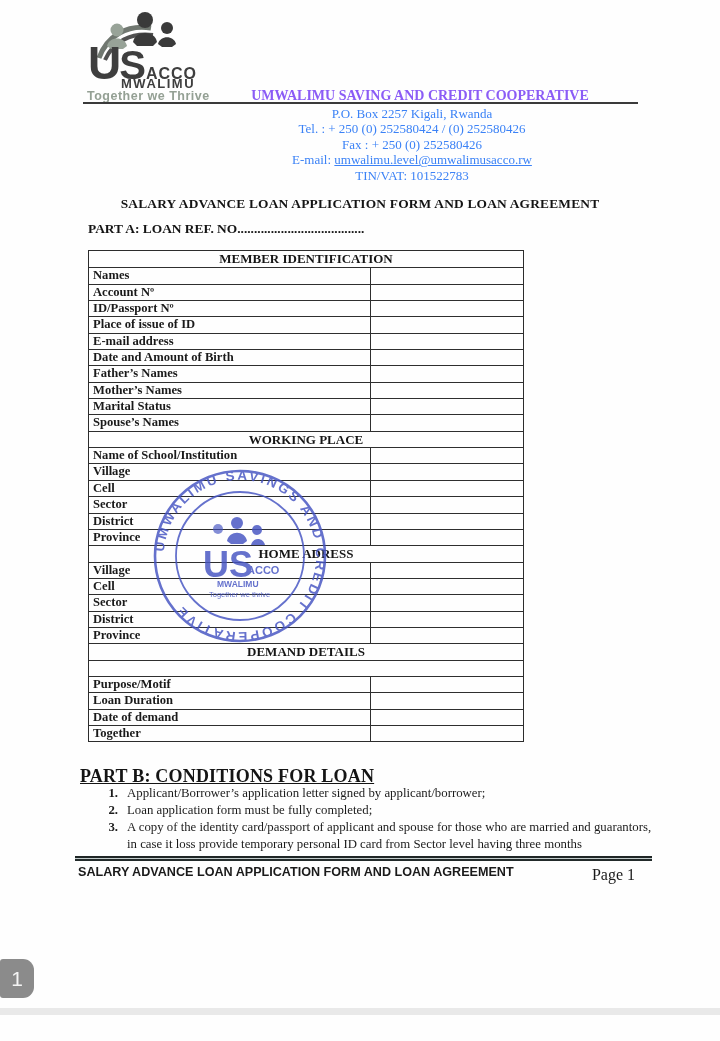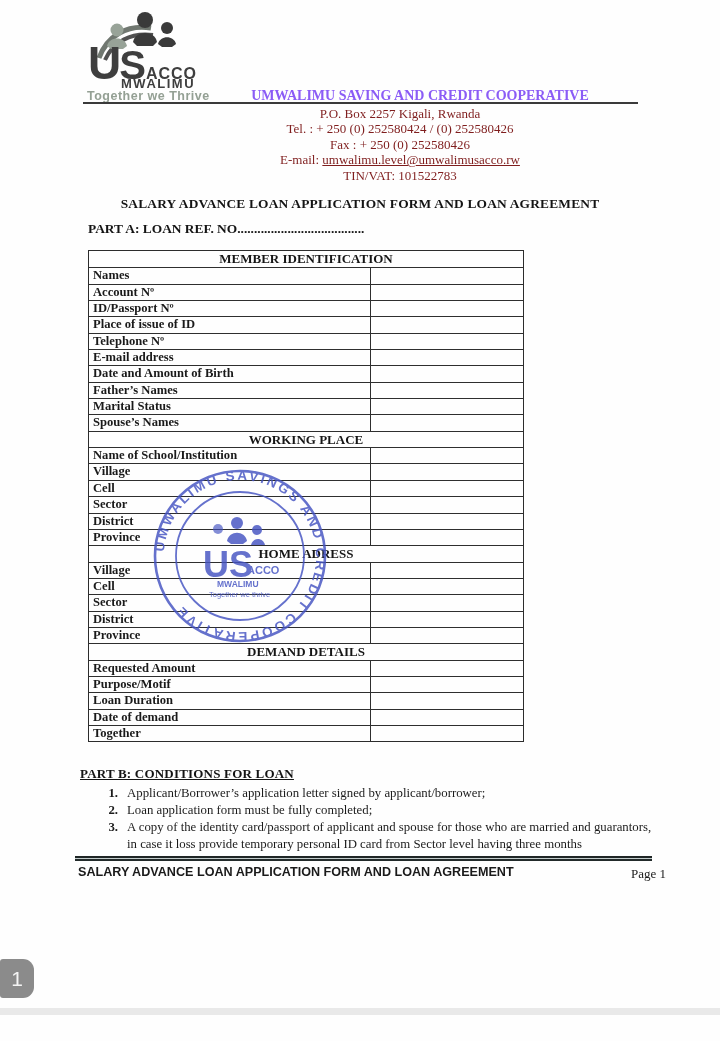--- a/index.html
+++ b/index.html
@@ -13,51 +13,51 @@
   .logo-us { position:absolute; left:3px; top:26px; font-family:"Liberation Sans",sans-serif; font-weight:bold; color:#3e3e3e; }
   .logo-u { font-size:46px; letter-spacing:-2px; }
   .logo-s { font-size:40px; }
   .logo-acco { font-size:16px; letter-spacing:1px; }
   .logo-mwalimu { position:absolute; left:36px; top:66px; font-family:"Liberation Sans",sans-serif; font-weight:bold; font-size:13px; letter-spacing:1.5px; color:#3e3e3e; }
   .logo-tagline { position:absolute; left:2px; top:79px; font-family:"Liberation Sans",sans-serif; font-weight:bold; font-size:12.5px; letter-spacing:0.5px; color:#94a094; }
 
   
   .header-rule { position:absolute; left:83px; top:102px; width:555px; height:2px; background:#3a3a3a; }
   .org-name { position:absolute; left:240px; top:88px; width:360px; text-align:center; font-weight:bold; font-size:14px; color:#8b5cf6; }
-  .contact { position:absolute; left:160px; top:106px; width:480px; text-align:center; font-size:13px; line-height:15.4px; color:#7f1d1d; }
+  .contact { position:absolute; left:172px; top:106px; width:480px; text-align:center; font-size:13px; line-height:15.4px; color:#3b82f6; }
   .contact .email-link { text-decoration:underline; }
 
   
   .doc-title { position:absolute; left:0; top:196px; width:720px; text-align:center; font-weight:bold; font-size:13.4px; letter-spacing:0.2px; color:#141414; }
   .part-a { position:absolute; left:88px; top:221px; font-weight:bold; font-size:13.4px; color:#141414; }
 
   
   .form-table { position:absolute; left:88px; top:250px; width:436px; border:1.5px solid #2c2c2c; background:transparent; }
   .frow { display:flex; height:16.35px; border-top:1px solid #2e2e2e; overflow:hidden; }
   .frow:first-child { border-top:none; }
   .fhead { display:block; text-align:center; font-weight:bold; font-size:13px; line-height:15.5px; color:#161616; }
   .fcell { height:100%; }
   .flabel { width:282px; border-right:1px solid #2e2e2e; font-weight:bold; font-size:12.6px; line-height:15.5px; padding-left:4px; color:#1a1a1a; }
   .fvalue { flex:1; }
 
   
   .stamp { position:absolute; left:151px; top:467px; width:178px; height:178px; opacity:0.82; pointer-events:none; }
 
   
-  .part-b-heading { position:absolute; left:80px; top:766px; font-weight:bold; font-size:13px; text-decoration:underline; letter-spacing:0.2px; color:#141414; }
+  .part-b-heading { position:absolute; left:80px; top:766px; font-weight:bold; font-size:18px; text-decoration:underline; letter-spacing:0.2px; color:#141414; }
   .cond-list { position:absolute; left:100px; top:785px; width:556px; font-size:12.8px; color:#1b1b1b; }
   .cond-item { display:flex; gap:9px; line-height:16.6px; margin-bottom:0.5px; }
   .cond-num { width:18px; min-width:18px; text-align:right; font-weight:bold; }
   .cond-text { flex:1; }
 
   
   .footer-bar { position:absolute; left:75px; top:856px; width:577px; height:5px;
     background:linear-gradient(180deg,#1f2626 0%,#1f2626 30%,#c2cccc 45%,#c2cccc 55%,#222a2a 70%,#222a2a 100%); }
   .footer-title { position:absolute; left:78px; top:865px; font-family:"Liberation Sans",sans-serif; font-weight:bold; font-size:12.6px; color:#1a1a1a; }
-  .footer-page { position:absolute; right:54px; top:866px; font-size:13px; color:#1a1a1a; }
+  .footer-page { position:absolute; right:85px; top:866px; font-size:16px; color:#1a1a1a; }
 
   
   .page-badge { position:absolute; left:0; top:959px; width:34px; height:39px; background:#8b8b8b;
     border-radius:3px 11px 11px 3px; display:flex; align-items:center; justify-content:center;
     font-family:"Liberation Sans",sans-serif; font-size:21px; color:#f4f4f4; }
   .page-divider { position:absolute; left:0; top:1008px; width:720px; height:7px; background:#e9e9e9; }
   .next-page { position:absolute; left:0; top:1015px; width:720px; height:26px; background:#fefefe; }
 </style>
 </head>
 <body>
@@ -107,36 +107,36 @@
       </div>
       <div class="frow">
         <div class="fcell flabel">ID/Passport Nº</div>
         <div class="fcell fvalue"></div>
       </div>
       <div class="frow">
         <div class="fcell flabel">Place of issue of ID</div>
         <div class="fcell fvalue"></div>
       </div>
       <div class="frow">
-        <div class="fcell flabel">Telephone Nº</div>
-        <div class="fcell fvalue"></div>
-      </div>
-      <div class="frow">
         <div class="fcell flabel">E-mail address</div>
         <div class="fcell fvalue"></div>
       </div>
       <div class="frow">
         <div class="fcell flabel">Date and Amount of Birth</div>
         <div class="fcell fvalue"></div>
       </div>
       <div class="frow">
         <div class="fcell flabel">Father’s Names</div>
         <div class="fcell fvalue"></div>
       </div>
       <div class="frow">
+        <div class="fcell flabel">Mother’s Names</div>
+        <div class="fcell fvalue"></div>
+      </div>
+      <div class="frow">
         <div class="fcell flabel">Marital Status</div>
         <div class="fcell fvalue"></div>
       </div>
       <div class="frow">
         <div class="fcell flabel">Spouse’s Names</div>
         <div class="fcell fvalue"></div>
       </div>
       <div class="frow fhead">WORKING PLACE</div>
       <div class="frow">
         <div class="fcell flabel">Name of School/Institution</div>
@@ -178,21 +178,20 @@
       <div class="frow">
         <div class="fcell flabel">District</div>
         <div class="fcell fvalue"></div>
       </div>
       <div class="frow">
         <div class="fcell flabel">Province</div>
         <div class="fcell fvalue"></div>
       </div>
       <div class="frow fhead">DEMAND DETAILS</div>
       <div class="frow">
-        <div class="fcell flabel">Requested Amount</div>
         <div class="fcell fvalue"></div>
       </div>
       <div class="frow">
         <div class="fcell flabel">Purpose/Motif</div>
         <div class="fcell fvalue"></div>
       </div>
       <div class="frow">
         <div class="fcell flabel">Loan Duration</div>
         <div class="fcell fvalue"></div>
       </div>

